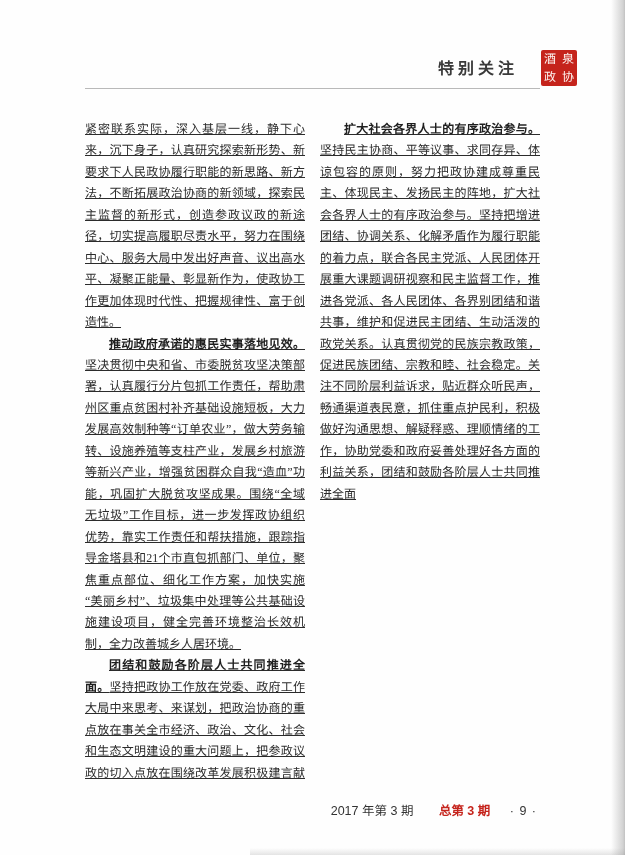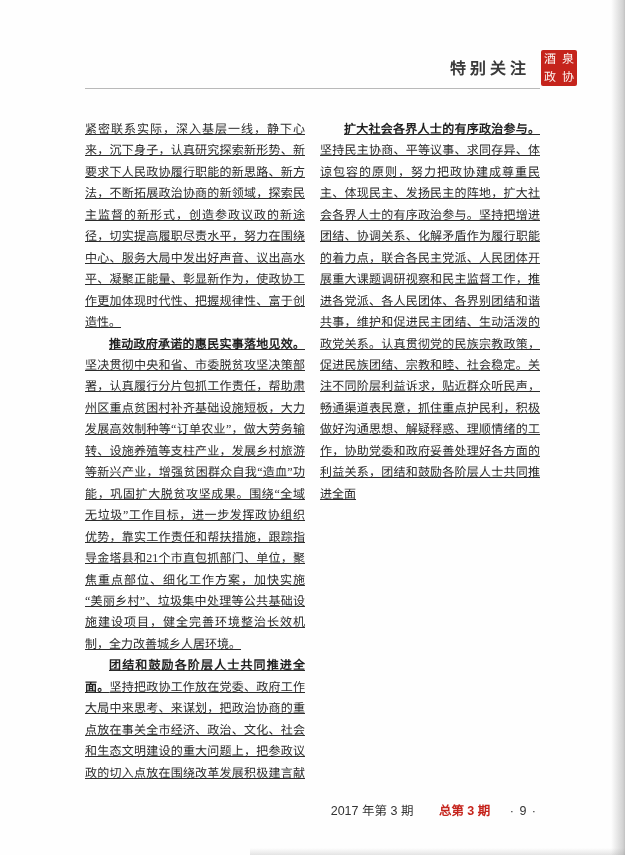--- a/index.html
+++ b/index.html
@@ -22,21 +22,21 @@
     position: absolute; bottom: 0; left: 40%; width: 60%; height: 7px;
     background: linear-gradient(to bottom, rgba(150,150,150,0) 0%, rgba(150,150,150,0.25) 100%);
   }
 
   
   .header { position: absolute; top: 55px; left: 85px; width: 455px; text-align: right; }
   .section-title {
     display: inline-block;
     font-family: "Liberation Sans", "DejaVu Sans", sans-serif;
     font-weight: bold; font-size: 16px; letter-spacing: 4px;
-    color: #3a3a3a; padding-right: 10px;
+    color: #3a3a3a; padding-right: 22px;
   }
   .header-rule {
     position: absolute; top: 88px; left: 85px; width: 455px; height: 1px;
     background: #b9b9b9;
   }
   .seal {
     position: absolute; top: 50px; left: 541px;
     width: 36px; height: 36px; background: #c5241c; border-radius: 2px;
     display: grid; grid-template-columns: 1fr 1fr; grid-template-rows: 1fr 1fr;
     align-items: center; justify-items: center;

